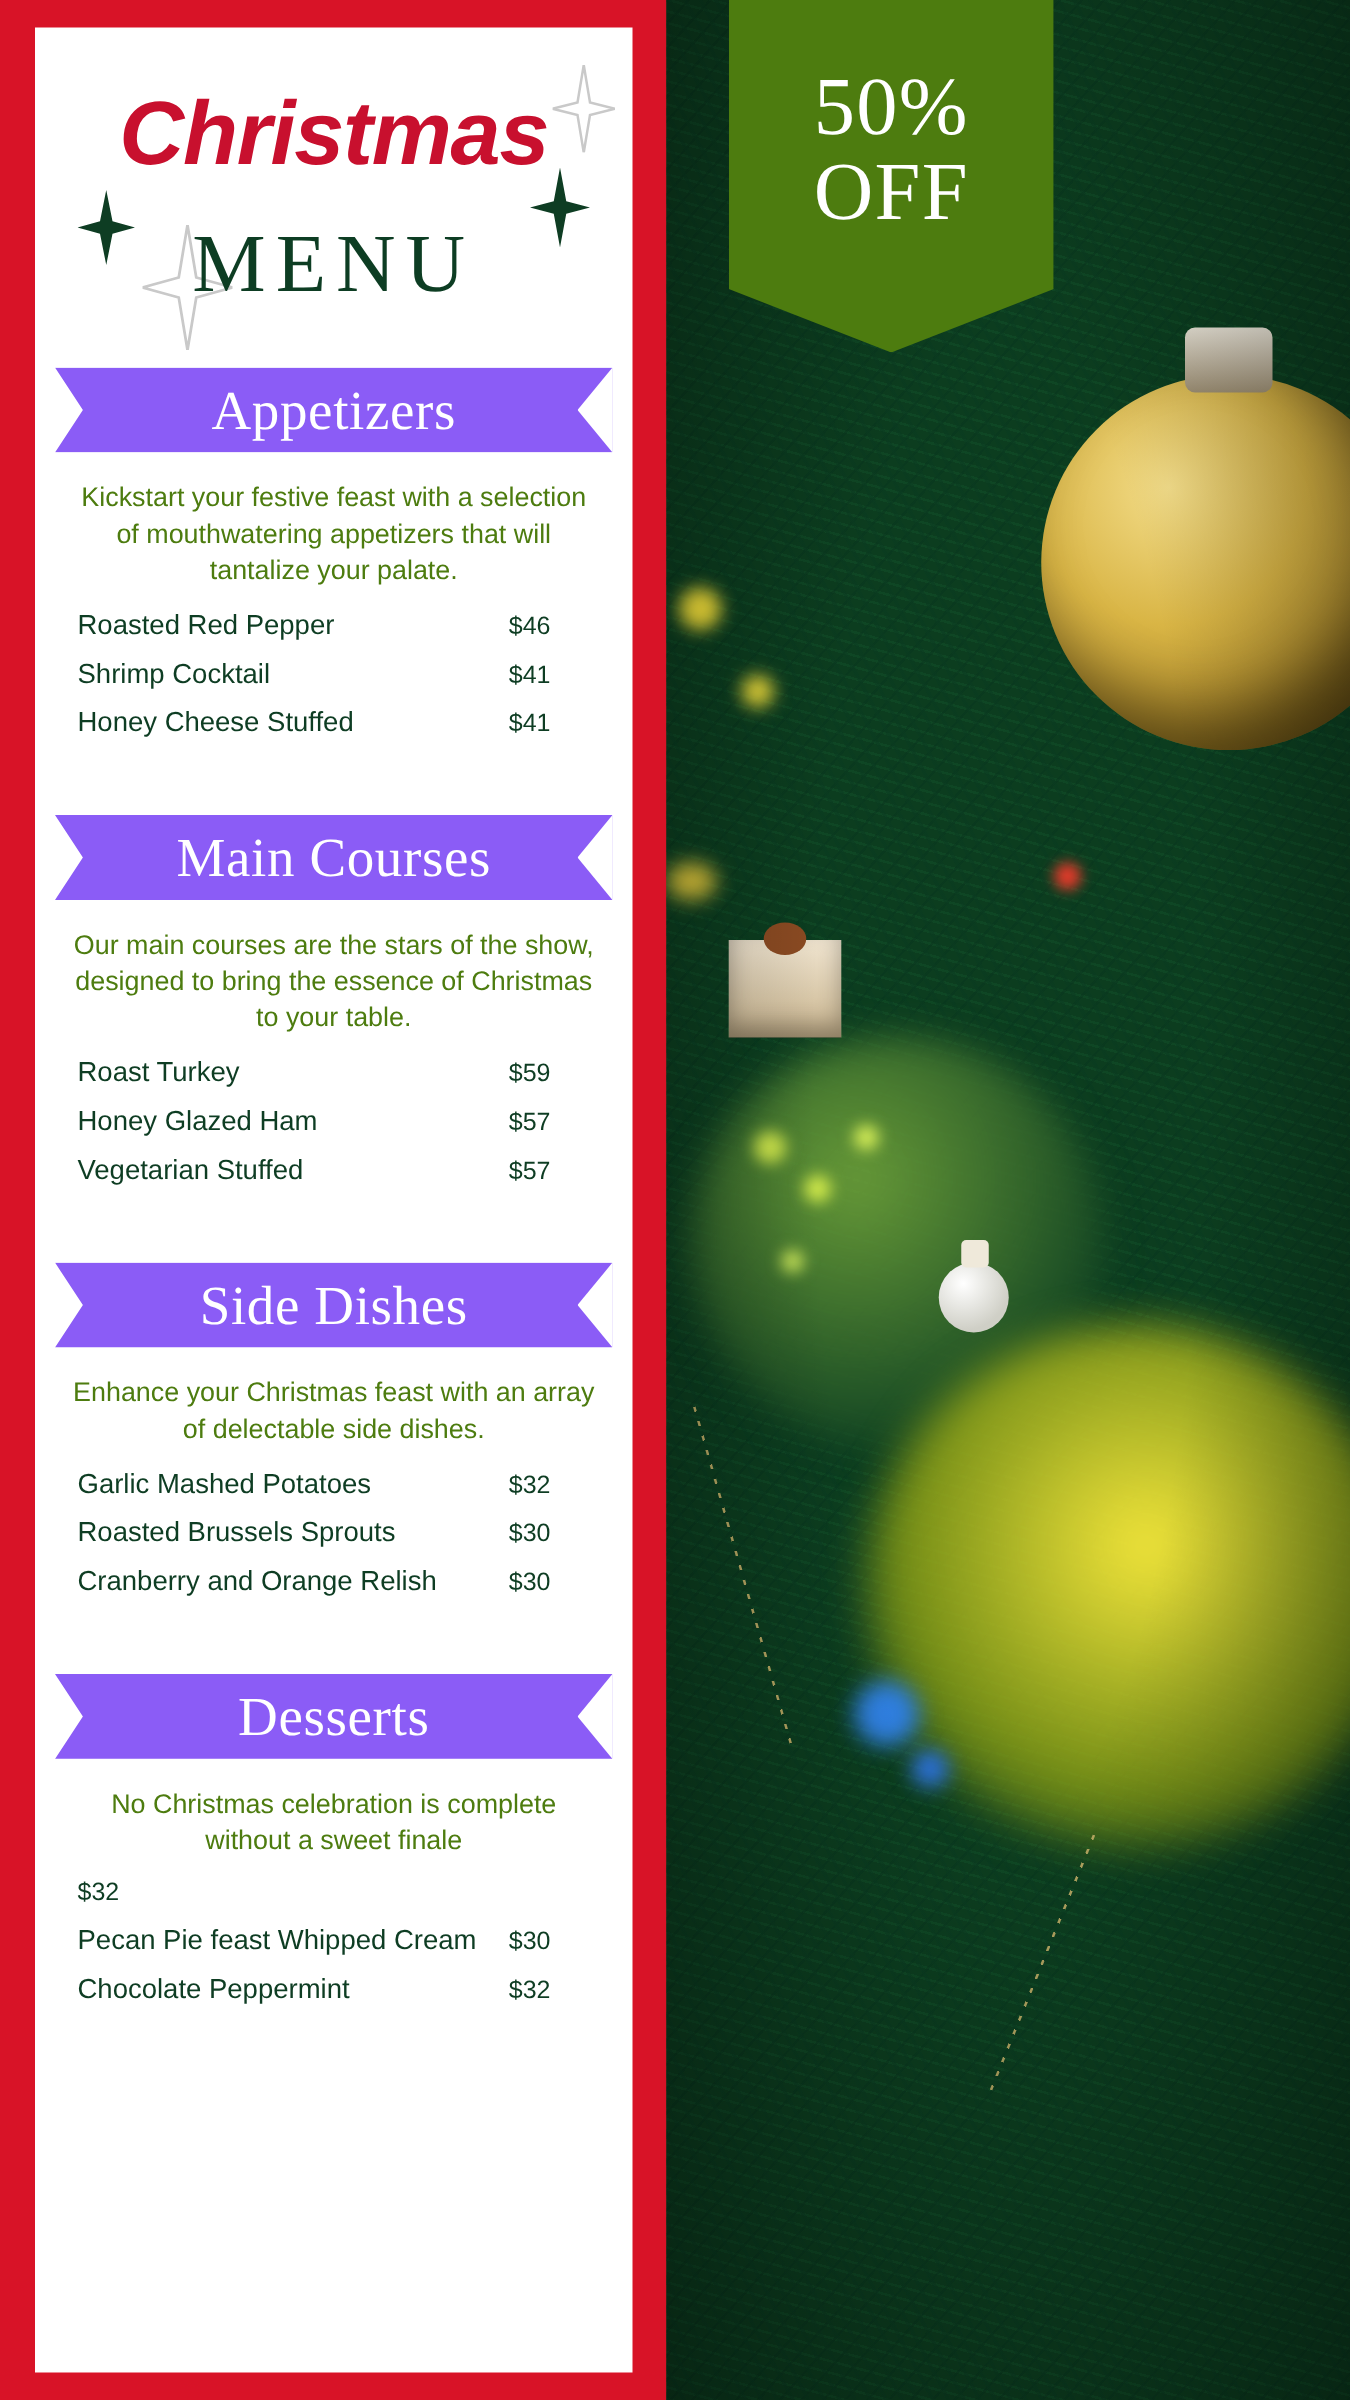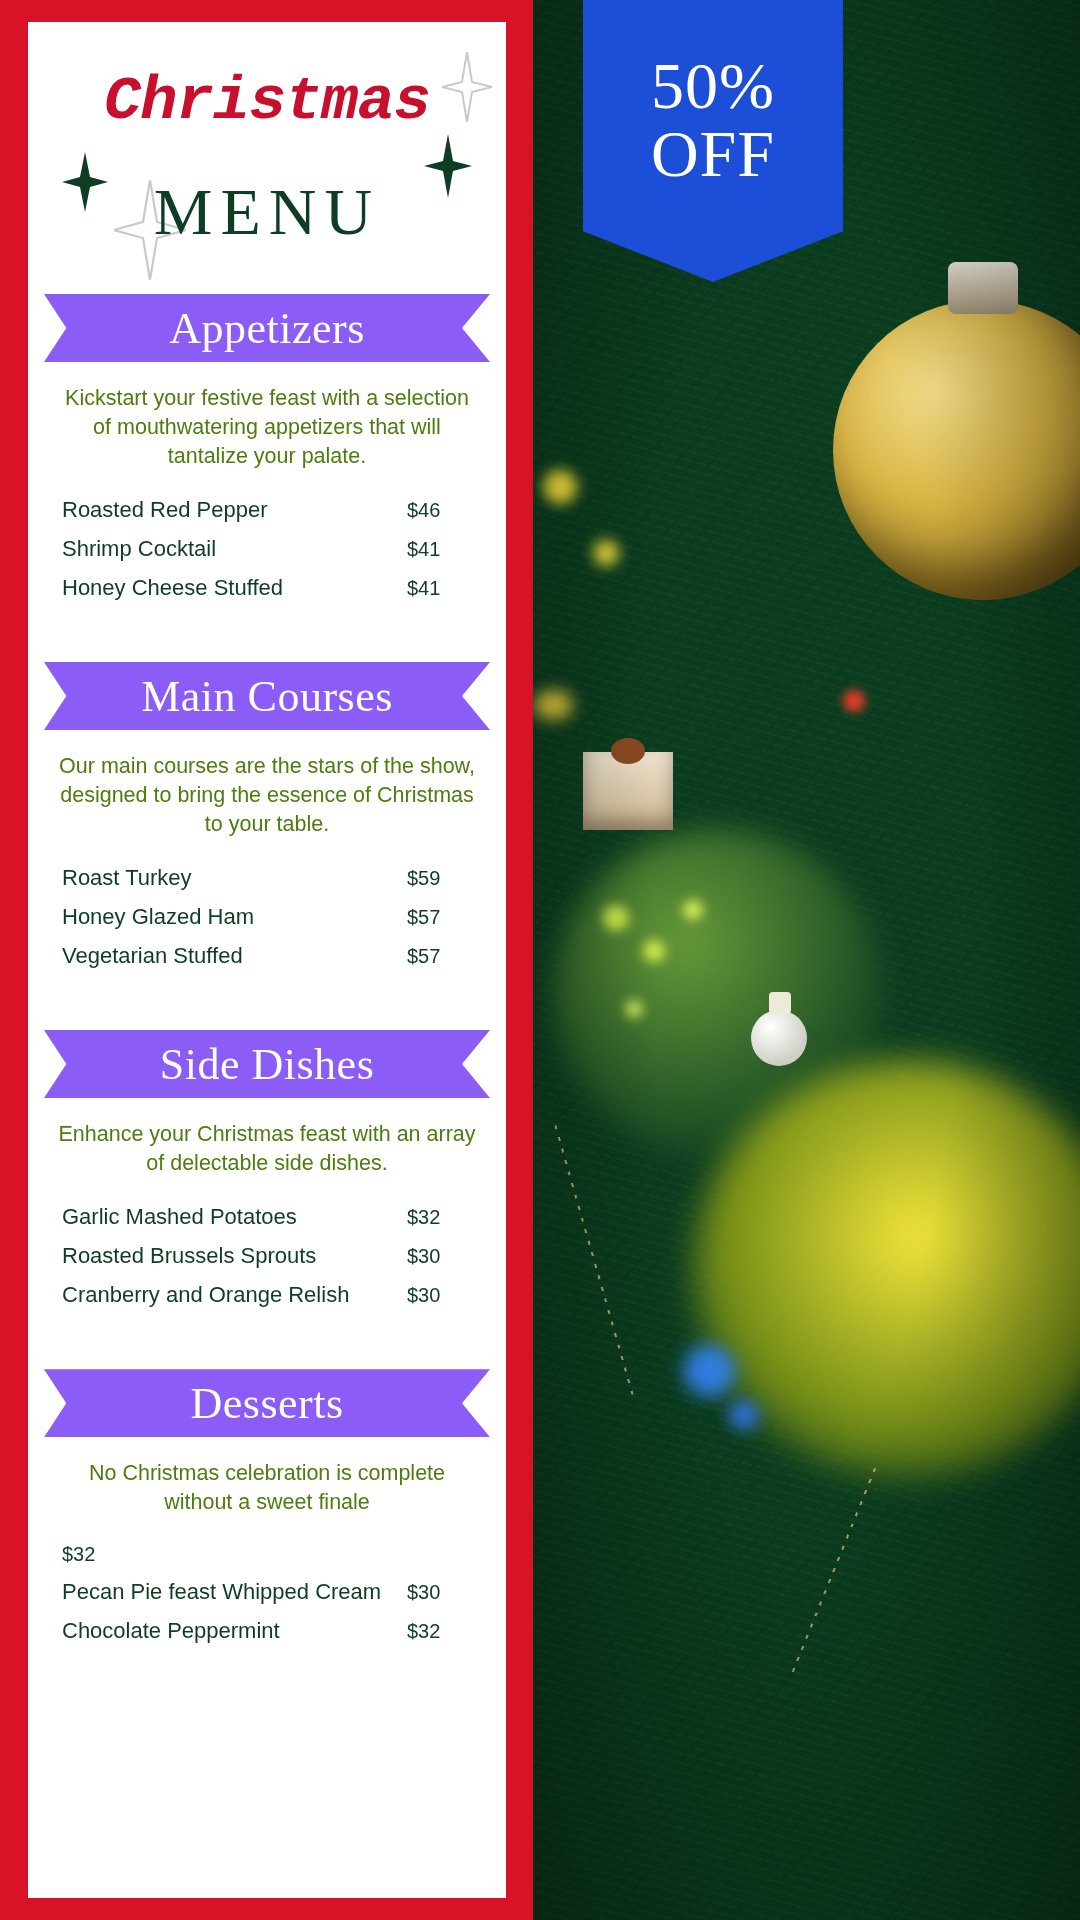--- a/index.html
+++ b/index.html
@@ -43,21 +43,21 @@
   .photo .sharp { position:absolute; border-radius:50%; }
   .photo .vign {
     position:absolute; inset:0;
     background:radial-gradient(ellipse at 50% 45%, rgba(0,0,0,0) 40%, rgba(0,0,0,0.38) 100%);
   }
 
   
   .ribbon {
     position:absolute;
     left:583px; top:0; width:260px; height:282px;
-    background:#1d4ed8;
+    background:#4d7c0f;
     clip-path:polygon(0 0, 100% 0, 100% 82%, 50% 100%, 0 82%);
     color:#fff;
     text-align:center;
     font-family:"Liberation Serif", serif;
     z-index:5;
     padding-top:52px;
   }
   .ribbon .l1, .ribbon .l2 {
     display:block;
     font-size:66px;
@@ -71,24 +71,24 @@
     left:28px; top:22px; width:478px; height:1876px;
     background:#fff;
     z-index:3;
   }
 
   
   .header { position:relative; height:258px; }
   .script {
     position:absolute; left:0; right:0; top:44px;
     text-align:center;
-    font-family:Liberation Mono, monospace;
+    font-family:Liberation Sans, sans-serif;
     font-style:italic;
     font-weight:bold;
-    font-size:62px;
+    font-size:72px;
     color:#c8102e;
     letter-spacing:-1px;
   }
   .menu-word {
     position:absolute; left:0; right:0; top:152px;
     text-align:center;
     font-family:"Liberation Serif", serif;
     font-size:66px;
     letter-spacing:8px;
     color:#0d3d23;
@@ -119,21 +119,21 @@
     letter-spacing:.5px;
     position:relative; z-index:2;
   }
   .blurb {
     margin:22px 26px 0 26px;
     text-align:center;
     font-size:21.5px;
     line-height:1.35;
     color:#4d7c0f;
   }
-  .items { margin:26px 34px 0 34px; }
+  .items { margin:16px 34px 0 34px; }
   .item {
     display:flex;
     align-items:baseline;
     margin-bottom:13px;
   }
   .item .nm {
     font-size:22px;
     color:#0e3d23;
     flex:0 0 345px;
   }

